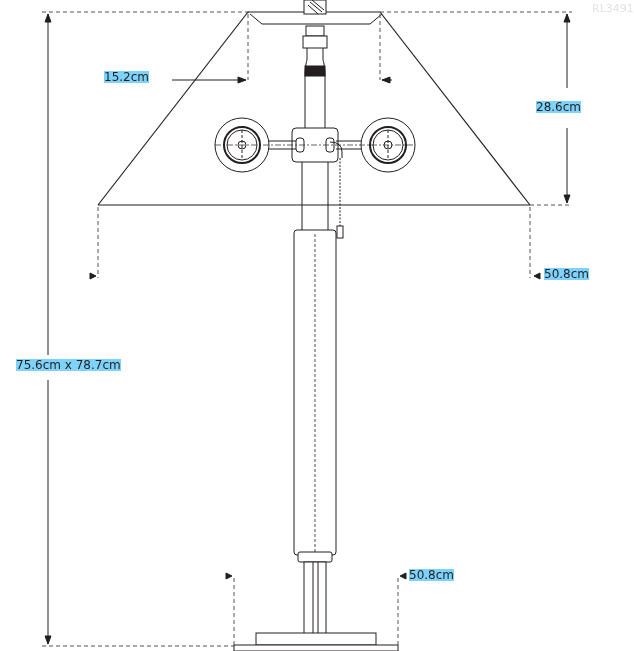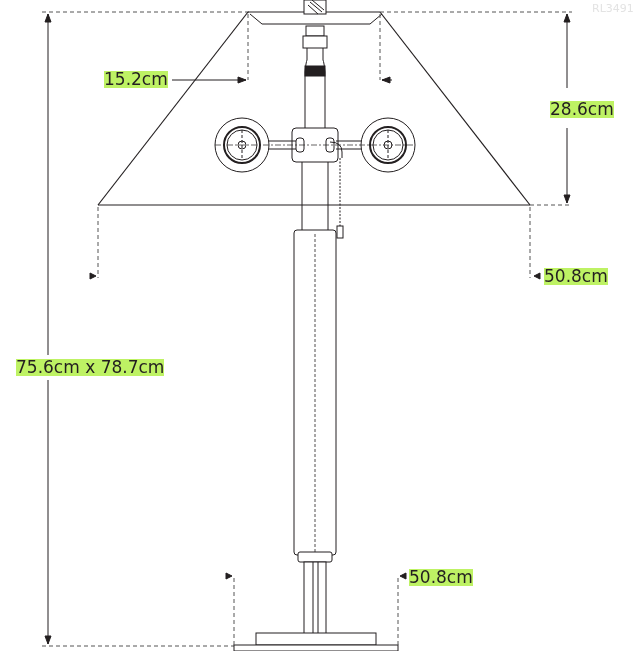--- a/index.html
+++ b/index.html
@@ -1,20 +1,20 @@
 <!DOCTYPE html>
 <html><head>
 <meta charset="utf-8">
 <style>
   html, body { margin:0; padding:0; background:#ffffff; }
   body { width:634px; height:651px; position:relative; overflow:hidden;
          font-family:"DejaVu Sans", sans-serif; }
   svg { position:absolute; left:0; top:0; }
-  .label { position:absolute; font-size:17px; color:#231f20; white-space:nowrap; line-height:1;
-           font-family:"DejaVu Sans", sans-serif; background:#bef264; }
+  .label { position:absolute; font-size:12px; color:#231f20; white-space:nowrap; line-height:1;
+           font-family:"DejaVu Sans", sans-serif; background:#7dd3fc; }
   .code { position:absolute; font-size:11px; color:#e3e3e3; font-family:"DejaVu Sans", sans-serif; }
 </style>
 </head>
 <body>
 
 <div class="code" style="left:592px;top:2px;">RL3491</div>
 
 <svg width="634" height="651" viewBox="0 0 634 651">
 
   <g stroke="#231f20" fill="none" stroke-width="1">
@@ -126,15 +126,15 @@
     <line x1="398" y1="578" x2="398" y2="648"></line>
   </g>
   <g stroke="#231f20" fill="#231f20">
     <polygon points="232,576 226,573 226,579"></polygon>
     <polygon points="400,576 406,573 406,579"></polygon>
   </g>
 </svg>
 
 <div class="label" style="left:16px;top:359px;">75.6cm x 78.7cm</div>
 <div class="label" style="left:104px;top:71px;">15.2cm</div>
-<div class="label" style="left:550px;top:101px;">28.6cm</div>
+<div class="label" style="left:536px;top:101px;">28.6cm</div>
 <div class="label" style="left:544px;top:268px;">50.8cm</div>
 <div class="label" style="left:409px;top:569px;">50.8cm</div>
 
 </body></html>

